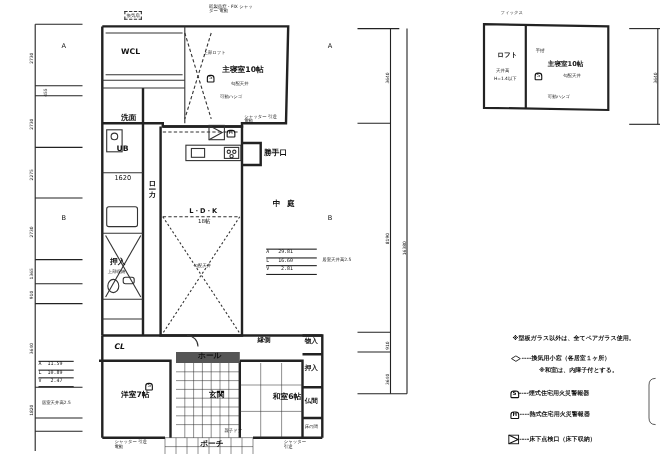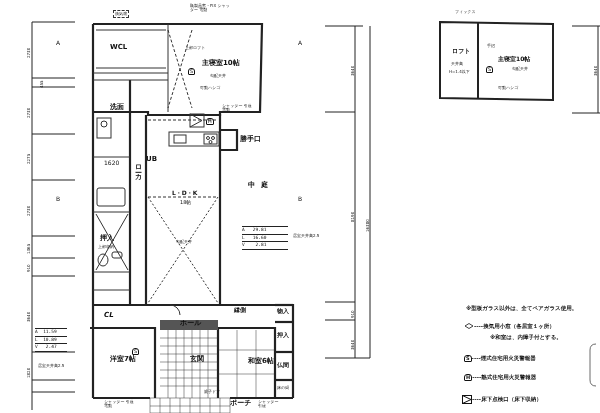--- a/index.html
+++ b/index.html
@@ -159,35 +159,35 @@
     <path d="M596,344 Q590,344 590,350 L590,380 Q590,386 596,386"></path>
   </g>
 </svg>
 
 <span class="lbl room" style="left:110px;top:44px;">WCL</span>
 <span class="lbl small" style="left:185px;top:46px;">上部ロフト</span>
 <span class="lbl room" style="left:202px;top:60px;">主寝室10帖</span>
 <span class="lbl small" style="left:210px;top:74px;">勾配天井</span>
 <span class="lbl small" style="left:200px;top:86px;">可動ハシゴ</span>
 <span class="lbl room" style="left:110px;top:104px;">洗面</span>
-<span class="lbl room" style="left:106px;top:156px;margin-left:40px;">UB</span>
+<span class="lbl room" style="left:106px;top:132px;">UB</span>
 <span class="lbl small" style="left:104px;top:160px;font-size:6px;">1620</span>
 <span class="lbl room" style="left:134px;top:160px;writing-mode:vertical-rl;">ローカ</span>
 <span class="lbl room" style="left:100px;top:235px;">押入</span>
 <span class="lbl small" style="left:98px;top:245px;">上部収納</span>
 <span class="lbl room" style="left:172px;top:190px;font-size:6px;">L・D・K</span>
 <span class="lbl small" style="left:180px;top:200px;font-size:5px;">18帖</span>
 <span class="lbl small" style="left:176px;top:240px;">勾配天井</span>
 <span class="lbl room" style="left:240px;top:136px;">勝手口</span>
 <span class="lbl room" style="left:248px;top:182px;letter-spacing:6px;">中庭</span>
 <span class="lbl room" style="left:104px;top:312px;font-style:italic;">CL</span>
 <span class="lbl room" style="left:180px;top:320px;">ホール</span>
 <span class="lbl room" style="left:110px;top:356px;">洋室7帖</span>
 <span class="lbl room" style="left:190px;top:356px;">玄関</span>
-<span class="lbl room" style="left:192px;top:400px;padding-left:38px;">ポーチ</span>
+<span class="lbl room" style="left:182px;top:400px;">ポーチ</span>
 <span class="lbl room" style="left:248px;top:358px;">和室6帖</span>
 <span class="lbl room" style="left:234px;top:307px;font-size:6px;">縁側</span>
 <span class="lbl room" style="left:277px;top:308px;font-size:6px;">物入</span>
 <span class="lbl room" style="left:277px;top:332px;font-size:6px;">押入</span>
 <span class="lbl room" style="left:277px;top:362px;font-size:6px;">仏間</span>
 <span class="lbl small" style="left:277px;top:386px;">床の間</span>
 
 <span class="lbl small" style="left:113px;top:10px;border:1px dashed #333;padding:1px;">換気扇</span>
 <span class="lbl small" style="left:190px;top:4px;width:40px;white-space:normal;">既製品窓・FIX シャッター 電動</span>
 <span class="lbl small" style="left:222px;top:104px;width:30px;white-space:normal;">シャッター 引違 電動</span>

